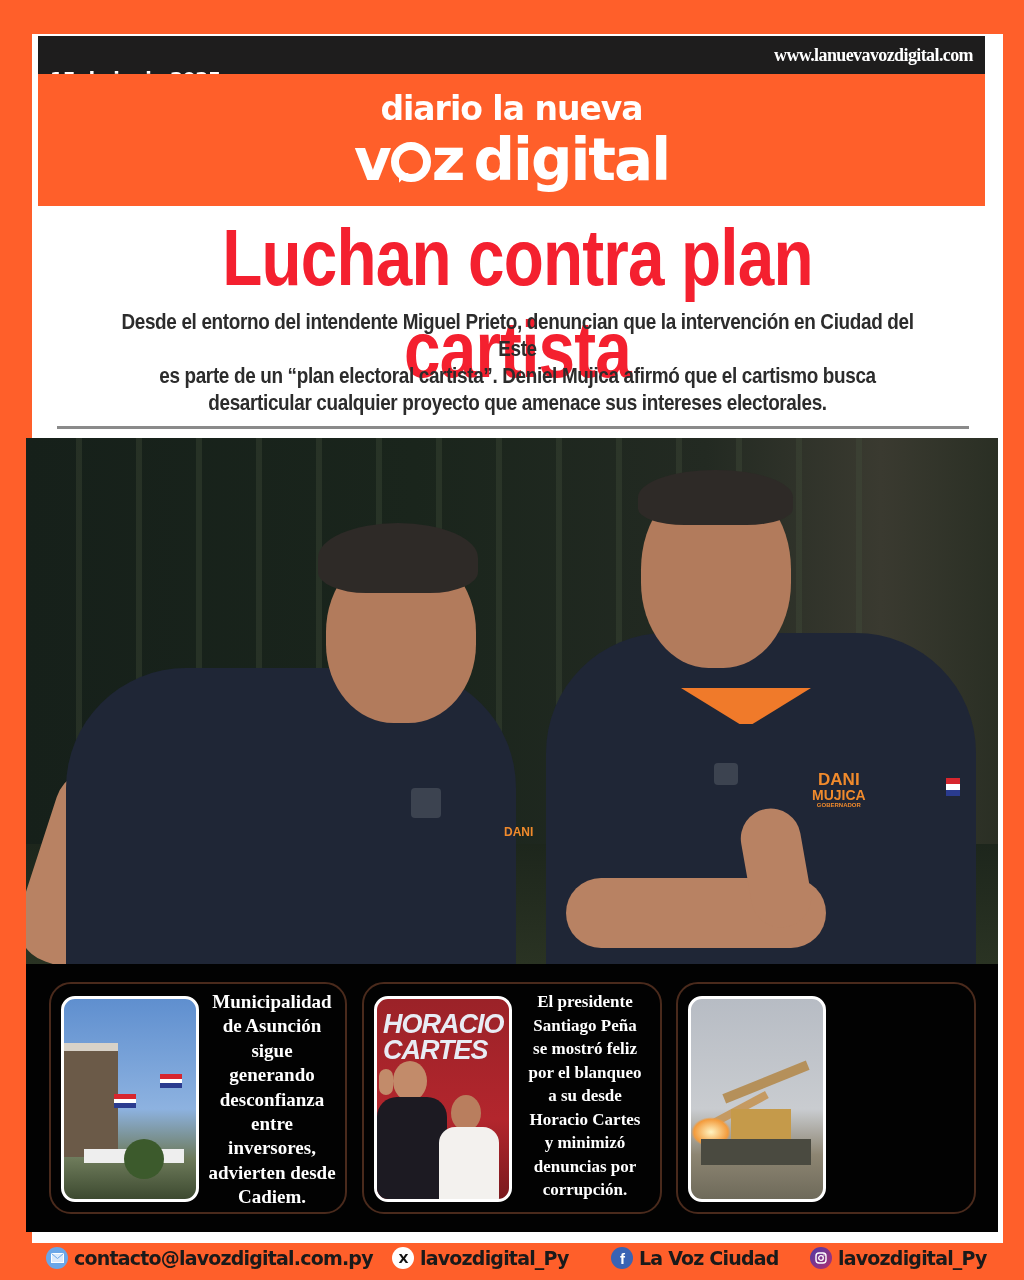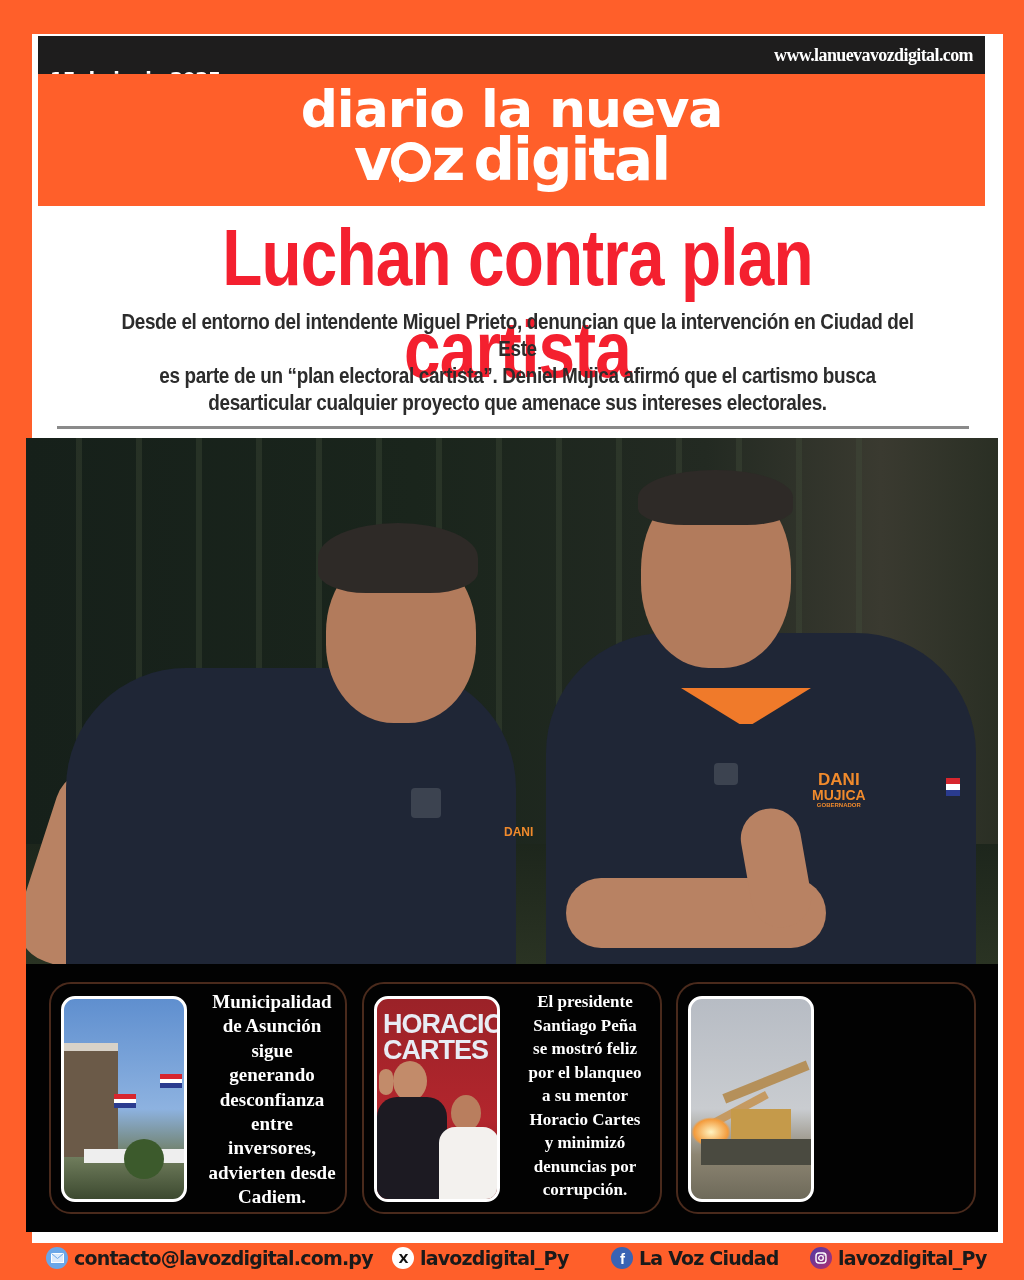--- a/index.html
+++ b/index.html
@@ -8,21 +8,21 @@
 
   .panel { position: absolute; left: 32px; top: 34px; width: 971px; height: 1209px; background: #ffffff; }
 
   .topbar { position: absolute; left: 38px; top: 36px; width: 947px; height: 38px; background: #1e1d1d;
             display: flex; align-items: center; justify-content: space-between; padding: 0 12px 0 12px; color: #fff; }
   .topbar .date { font-family: "DejaVu Sans", sans-serif; font-size: 19px; font-weight: bold; letter-spacing: -0.5px; margin-top: 48px; }
   .topbar .url { font-family: Liberation Serif, serif; font-size: 18px; font-weight: bold; letter-spacing: -0.6px; }
 
   .masthead { position: absolute; left: 38px; top: 74px; width: 947px; height: 132px; background: #ff5f2a;
               display: flex; flex-direction: column; align-items: center; justify-content: center; color: #fff; }
-  .masthead .line1 { font-family: "DejaVu Sans", sans-serif; font-size: 52px; font-weight: bold; letter-spacing: -1px; line-height: 40px; }
+  .masthead .line1 { font-family: "DejaVu Sans", sans-serif; font-size: 33px; font-weight: bold; letter-spacing: -1px; line-height: 40px; }
   .masthead .line2 { font-family: "DejaVu Sans", sans-serif; font-size: 58px; font-weight: bold; letter-spacing: -2px; line-height: 62px; display: flex; align-items: baseline; gap: 10px; }
   .masthead .voz { display: inline-flex; align-items: baseline; }
   .masthead .bubble { display: inline-block; width: 40px; height: 40px; border: 8px solid #fff; border-radius: 50%;
                       position: relative; margin: 0 1px; transform: translateY(2px); }
   .masthead .bubble::after { content: ""; position: absolute; left: 0px; bottom: -9px; width: 10px; height: 10px;
                              background: #fff; clip-path: polygon(0 0, 100% 0, 0 100%); }
 
   .headline { position: absolute; left: 32px; top: 212px; width: 971px; text-align: center; color: #f4202f;
               font-family: "Liberation Sans", sans-serif; font-weight: bold; font-size: 80px; line-height: 92px;
               transform: scaleX(0.82) scaleY(1.0); transform-origin: center top; letter-spacing: -1px; }
@@ -44,21 +44,21 @@
   .hair { position: absolute; background: #2e2a27; border-radius: 50% 50% 30% 30%; }
   .arm { position: absolute; background: #b88263; border-radius: 40px; }
   .logo-patch { position: absolute; color: #f08a2c; font-family: "Liberation Sans", sans-serif; font-weight: bold; line-height: 1; text-align: center; }
   .mic { position: absolute; width: 30px; height: 30px; background: #3c4350; border-radius: 4px; }
   .collar-or { position: absolute; background: #f07a2a; }
   .flag-patch { position: absolute; width: 14px; height: 18px; background: linear-gradient(#d7262e 0 33%, #fff 33% 66%, #2a3b8f 66%); }
 
   .strip { position: absolute; left: 26px; top: 964px; width: 972px; height: 268px; background: #020202; }
 
   .card { position: absolute; top: 982px; height: 232px; border: 2px solid #4a2a1c; border-radius: 22px; display: flex; align-items: center; }
-  .card .thumb { position: absolute; left: 10px; top: 12px; width: 126px; height: 206px; border: 3px solid #fff; border-radius: 14px; overflow: hidden; }
+  .card .thumb { position: absolute; left: 10px; top: 12px; width: 138px; height: 206px; border: 3px solid #fff; border-radius: 14px; overflow: hidden; font-style: italic; }
   .card .text { position: absolute; color: #fff; font-family: "Liberation Serif", serif; font-weight: bold; text-align: center; }
 
   .footer { position: absolute; left: 0; top: 1240px; width: 1024px; height: 36px; display: flex; align-items: center; }
   .footer .item { position: absolute; display: flex; align-items: flex-start; gap: 6px; color: #1a1a1a;
                   font-family: "DejaVu Sans", sans-serif; font-weight: bold; font-size: 19px; letter-spacing: -0.8px; }
   .footer .ico { width: 22px; height: 22px; border-radius: 50%; display: inline-flex; align-items: center; justify-content: center;
                  font-size: 13px; font-weight: bold; color: #fff; }
 </style>
 </head>
 <body>
@@ -171,21 +171,21 @@
     <div style="position:absolute; left:0px; top:98px; width:70px; height:110px; background:#1c1a22; border-radius:20px 20px 0 0;"></div>
     <div style="position:absolute; left:74px; top:96px; width:30px; height:36px; border-radius:50%; background:#b97e5e;"></div>
     <div style="position:absolute; left:62px; top:128px; width:60px; height:80px; background:#f3f1ee; border-radius:16px 16px 0 0;"></div>
     <div style="position:absolute; left:2px; top:70px; width:14px; height:26px; background:#c28b6a; border-radius:8px;"></div>
   </div>
   <div class="text" style="left:146px; top:6px; width:150px; font-size:17px; line-height:23.5px;">
     <div>El presidente</div>
     <div>Santiago Peña</div>
     <div>se mostró feliz</div>
     <div>por el blanqueo</div>
-    <div>a su mentor</div>
+    <div>a su desde</div>
     <div>Horacio Cartes</div>
     <div>y minimizó</div>
     <div>denuncias por</div>
     <div>corrupción.</div>
   </div>
 </div>
 
 <div class="card" style="left:676px; width:300px;">
   <div class="thumb" style="background: linear-gradient(180deg, #b7bcc4 0%, #c9ccd0 55%, #8d8572 78%, #6e6a5a 100%);">
     <div style="position:absolute; left:30px; top:78px; width:90px; height:10px; background:#b5905a; transform: rotate(-22deg);"></div>

